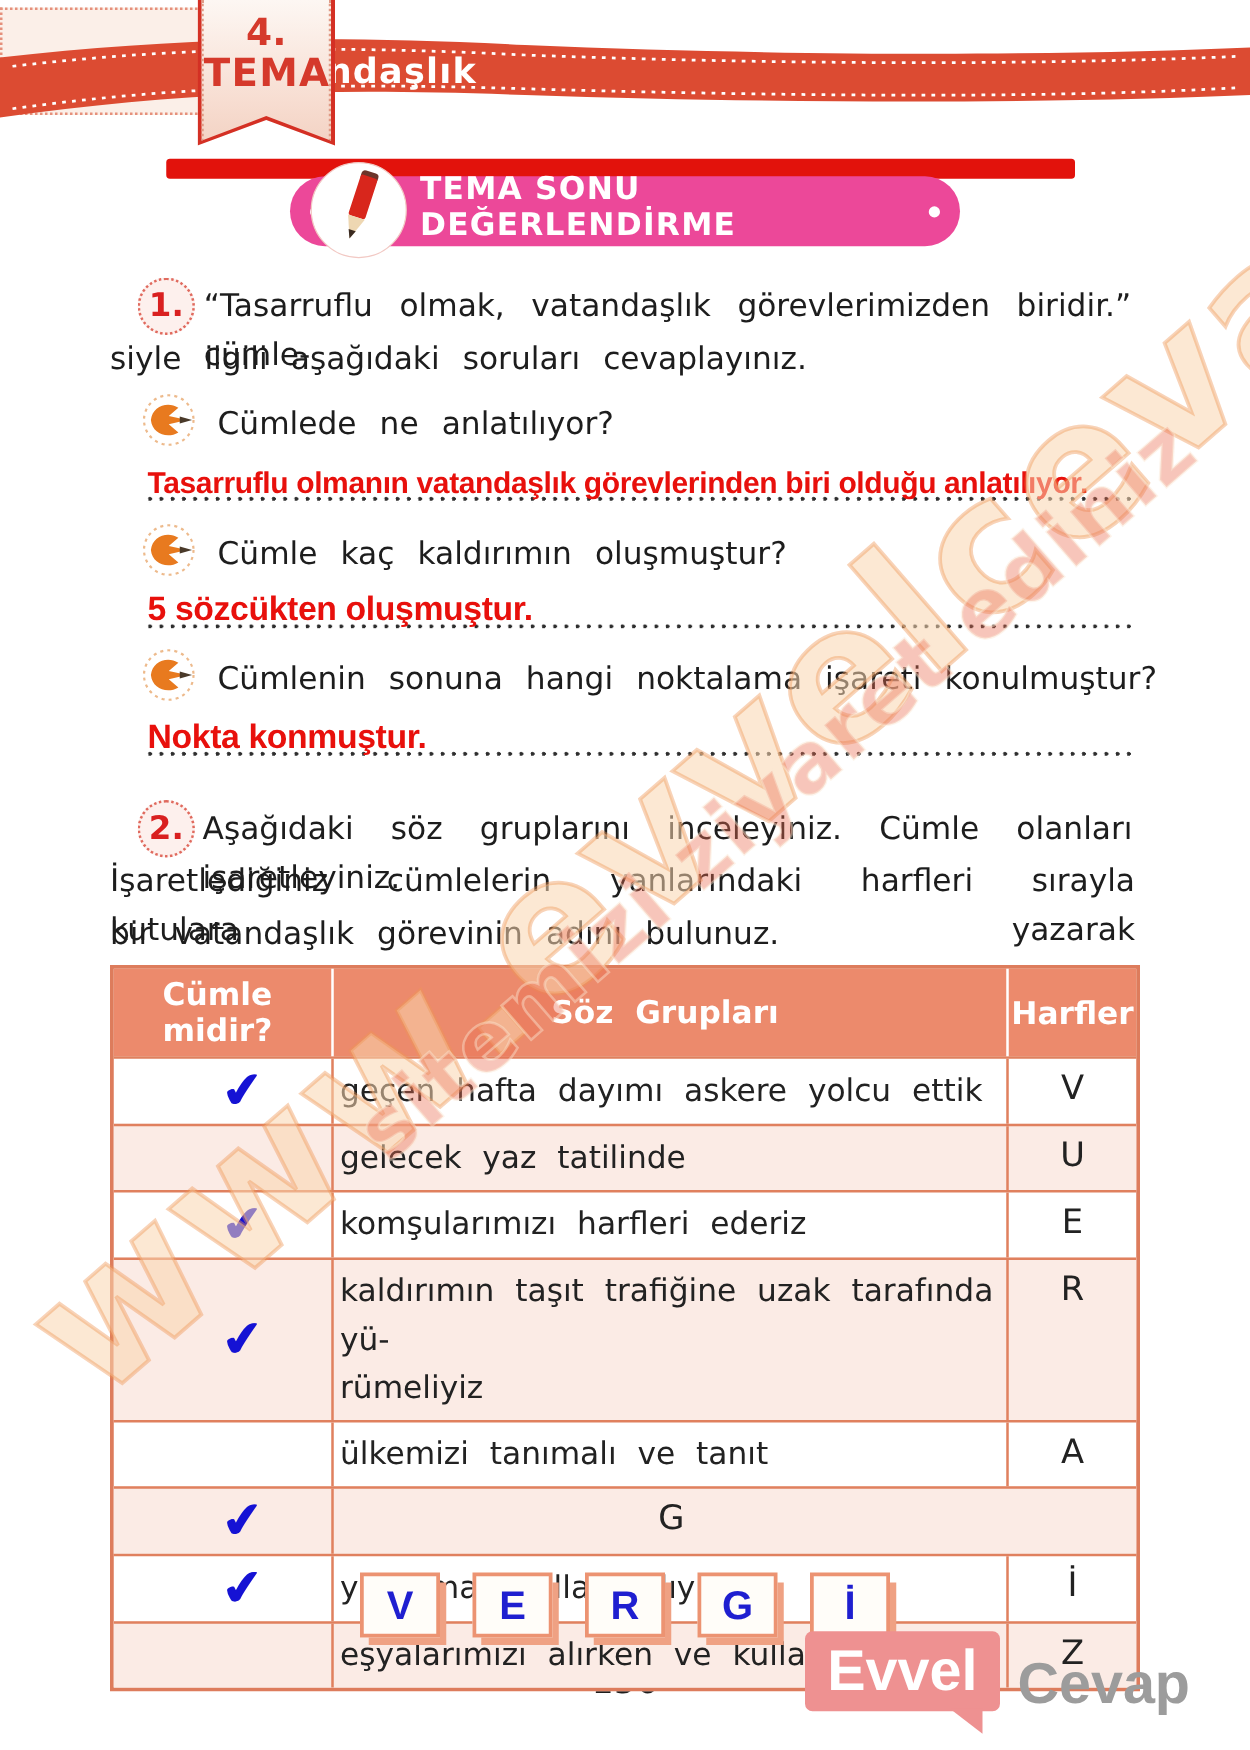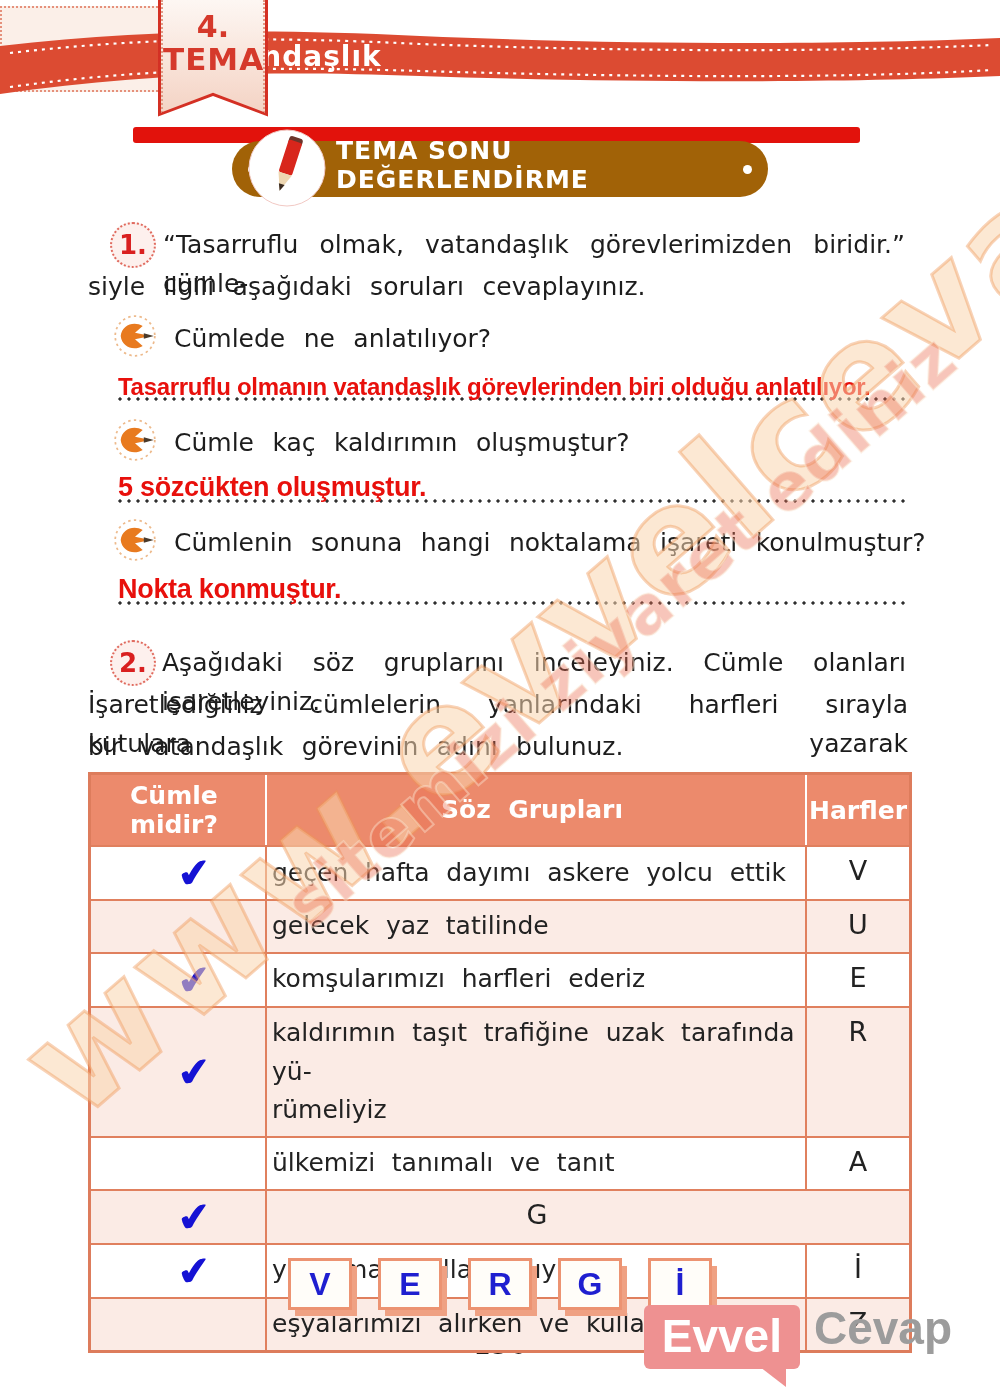--- a/index.html
+++ b/index.html
@@ -32,21 +32,21 @@
   .badge-num{margin-top:12px;font-size:30px;font-weight:bold;color:#D5392B;line-height:1;}
   .badge-word{font-size:31px;font-weight:bold;color:#D5392B;letter-spacing:1px;line-height:1.1;}
   .ribbon-title{
     left:186px;top:40px;color:#fff;font-size:28px;font-weight:bold;
     letter-spacing:1px;z-index:2;
   }
 
   
   .banner-bar{left:133px;top:127px;width:727px;height:16px;background:#E2120C;border-radius:3px;z-index:1;}
   .banner-pill{
-    left:232px;top:141px;width:536px;height:56px;background:#a16207;
+    left:232px;top:141px;width:536px;height:56px;background:#ec4899;
     border-radius:30px;z-index:2;display:flex;align-items:center;
   }
   .banner-pill .dot-l,.banner-pill .dot-r{
     position:absolute;top:24px;width:9px;height:9px;border-radius:50%;background:#fff;
   }
   .banner-pill .dot-l{left:16px;}
   .banner-pill .dot-r{right:16px;}
   .banner-title{
     margin-left:104px;color:#fff;font-size:25px;font-weight:bold;letter-spacing:1px;
     border-bottom:3px solid #fff;padding-bottom:6px;
@@ -98,21 +98,21 @@
   .boxrow{left:0;top:1258px;width:100%;display:flex;justify-content:center;gap:26px;z-index:2;}
   .lbox{
     width:64px;height:52px;background:#FFFDF9;border:3px solid #EC9372;
     box-shadow:6px 7px 0 -1px #EFA183;box-sizing:border-box;
     display:flex;align-items:center;justify-content:center;
     font-family:"Liberation Sans",sans-serif;font-weight:bold;font-size:32px;color:#1F1FD0;
   }
 
   
   .pagenum{left:440px;top:1328px;width:120px;text-align:center;font-size:28px;color:#1d1d1d;}
-  .logo{right:48px;top:1305px;display:flex;align-items:flex-start;z-index:4;}
+  .logo{right:48px;top:1305px;display:flex;align-items:flex-end;z-index:4;}
   .logo-bubble{
     position:relative;background:#EE9191;border-radius:6px;padding:8px 18px 10px 18px;
     color:#fff;font-family:"Liberation Sans",sans-serif;font-weight:bold;font-size:46px;line-height:1;
   }
   .logo-bubble:after{
     content:"";position:absolute;right:14px;bottom:-18px;
     border-left:26px solid transparent;border-top:20px solid #EE9191;
   }
   .logo-cevap{
     margin-left:14px;color:#9C9C9C;font-family:"Liberation Sans",sans-serif;

